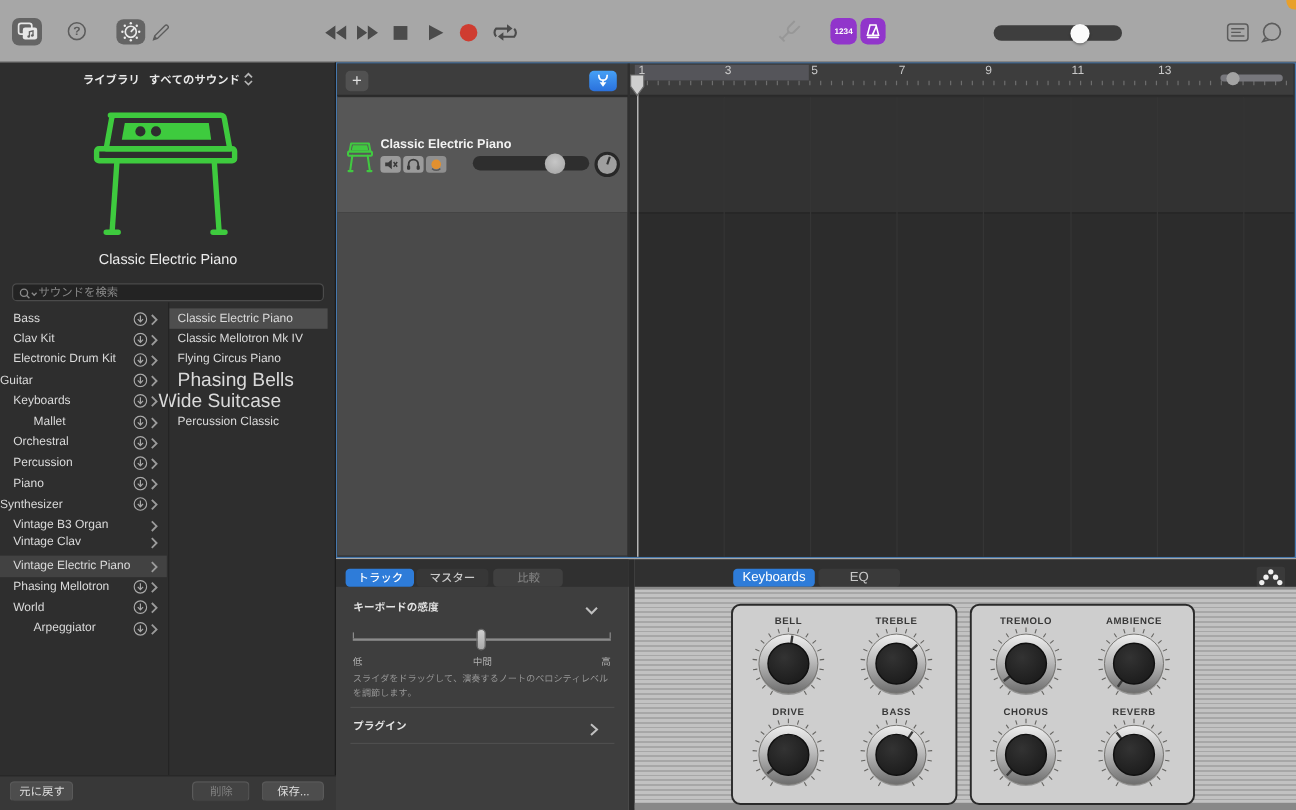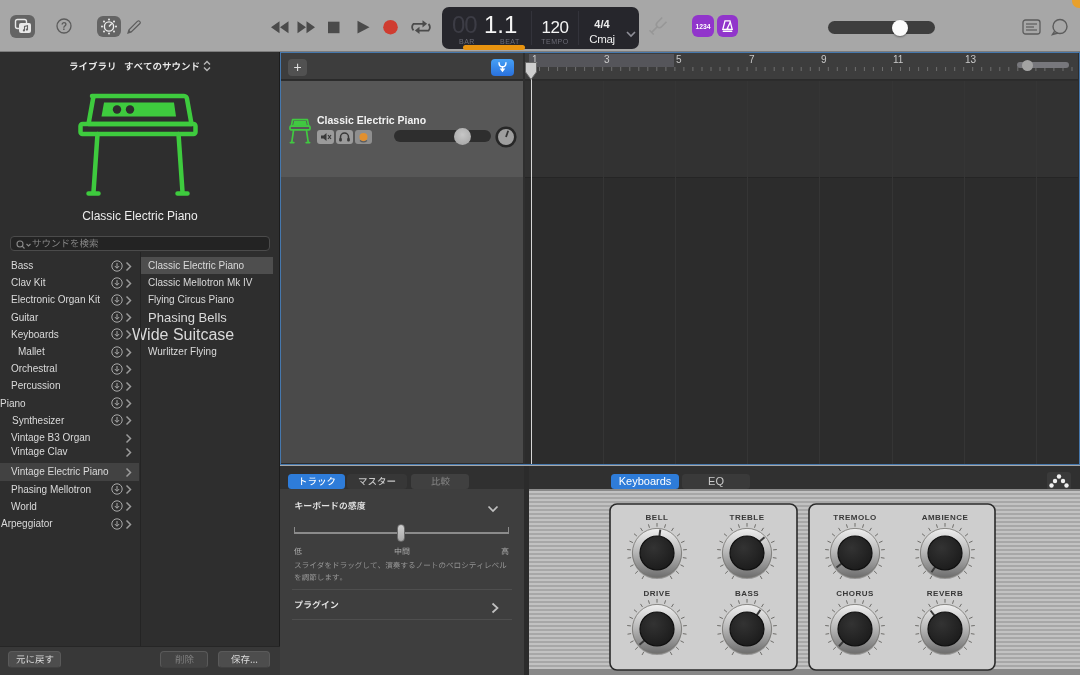--- a/index.html
+++ b/index.html
@@ -49,36 +49,20 @@
 </g>
         <g fill="none" stroke="#4b4b4b" stroke-width="1.8">
 <path d="M147.5 13.4 a4.6 4.6 0 0 1 0 -6.6 h10.5"></path>
 <path d="M162.5 7.0 a4.6 4.6 0 0 1 0 6.6 h-10.5"></path>
 </g>
         <g fill="#4b4b4b">
 <path d="M156.5 3.2 l4.6 3.6 l-4.6 3.6 Z"></path>
 <path d="M153.5 9.8 l-4.6 3.6 l4.6 3.6 Z"></path>
 </g>
       </svg>
-<div class="abs" style="left:442px;top:7px;width:197px;height:42px;border-radius:7px;background:#26262c">
-<div class="abs" style="left:89px;top:4px;width:1px;height:34px;background:#33333b"></div>
-<div class="abs" style="left:136px;top:4px;width:1px;height:34px;background:#33333b"></div>
-<div class="abs" style="left:10px;top:4px;font-size:24px;color:#3c3c45;letter-spacing:-1px">00</div>
-<div class="abs" style="left:42px;top:4px;font-size:24px;color:#f4f4f4">1.1</div>
-<div class="abs" style="left:17px;top:31px;font-size:7px;color:#6b6b75;letter-spacing:.5px">BAR</div>
-<div class="abs" style="left:58px;top:31px;font-size:7px;color:#6b6b75;letter-spacing:.5px">BEAT</div>
-<div class="abs" style="left:90px;top:11px;width:46px;text-align:center;font-size:17px;letter-spacing:-0.5px;color:#f4f4f4">120</div>
-<div class="abs" style="left:90px;top:31px;width:46px;text-align:center;font-size:7px;color:#6b6b75;letter-spacing:.5px">TEMPO</div>
-<div class="abs" style="left:137px;top:11px;width:46px;text-align:center;font-size:11px;font-weight:bold;color:#ededed">4/4</div>
-<div class="abs" style="left:137px;top:25.5px;width:46px;text-align:center;font-size:11.5px;letter-spacing:-0.3px;color:#ededed">Cmaj</div>
-<svg class="abs" style="left:183px;top:23px" width="12" height="8" viewBox="0 0 12 8">
-          <path d="M2 2 L6 6 L10 2" fill="none" stroke="#8f8f98" stroke-width="1.6"></path>
-        </svg>
-<div class="abs" style="left:21px;top:37.5px;width:62px;height:5px;border-radius:2.5px;background:#e8930f"></div>
-</div>
 <svg class="abs" style="left:645px;top:13px;opacity:.55" width="26" height="26" viewBox="0 0 26 26">
 <g transform="rotate(45 13 13)" stroke="#8a8a8a" stroke-width="1.6" fill="none">
 <path d="M10 4 v7 a3 3 0 0 0 6 0 V4"></path>
           <line x1="13" y1="14" x2="13" y2="22"></line>
           <line x1="10" y1="22" x2="16" y2="22"></line>
         </g>
       </svg>
 <div class="abs" style="left:692px;top:15px;width:22px;height:22px;border-radius:6px;background:#9135cb;color:#fff;
 font-size:6.8px;font-weight:bold;text-align:center;line-height:23px;letter-spacing:0px">1234</div>
 <div class="abs" style="left:716.5px;top:15px;width:21px;height:22px;border-radius:6px;background:#9135cb">
@@ -147,63 +131,63 @@
 <path d="M6 3 v5 M3.8 6 L6 8.3 L8.2 6" fill="none" stroke="#a9a9a9" stroke-width="1"></path>
       </svg><svg width="7" height="11" viewBox="0 0 7 11" style="position:absolute;right:7px;top:3.5px">
 <path d="M1.5 1.5 L5.5 5.5 L1.5 9.5" fill="none" stroke="#9b9b9b" stroke-width="1.5"></path>
       </svg></div>
 <div class="abs" style="left:0;top:274.2px;width:139px;height:17.2px;color:#dadada;font-size:10px;line-height:17.2px"><span style="margin-left:11px">Clav Kit</span><svg width="12" height="12" viewBox="0 0 12 12" style="position:absolute;right:16px;top:2.5px">
 <circle cx="6" cy="6" r="5.2" fill="none" stroke="#a9a9a9" stroke-width="1"></circle>
 <path d="M6 3 v5 M3.8 6 L6 8.3 L8.2 6" fill="none" stroke="#a9a9a9" stroke-width="1"></path>
       </svg><svg width="7" height="11" viewBox="0 0 7 11" style="position:absolute;right:7px;top:3.5px">
 <path d="M1.5 1.5 L5.5 5.5 L1.5 9.5" fill="none" stroke="#9b9b9b" stroke-width="1.5"></path>
       </svg></div>
-<div class="abs" style="left:0;top:291.4px;width:139px;height:17.2px;color:#dadada;font-size:10px;line-height:17.2px"><span style="margin-left:11px">Electronic Organ Kit</span><svg width="12" height="12" viewBox="0 0 12 12" style="position:absolute;right:16px;top:2.5px">
-<circle cx="6" cy="6" r="5.2" fill="none" stroke="#a9a9a9" stroke-width="1"></circle>
-<path d="M6 3 v5 M3.8 6 L6 8.3 L8.2 6" fill="none" stroke="#a9a9a9" stroke-width="1"></path>
-      </svg><svg width="7" height="11" viewBox="0 0 7 11" style="position:absolute;right:7px;top:3.5px">
-<path d="M1.5 1.5 L5.5 5.5 L1.5 9.5" fill="none" stroke="#9b9b9b" stroke-width="1.5"></path>
-      </svg></div>
-<div class="abs" style="left:0;top:308.6px;width:139px;height:17.2px;color:#dadada;font-size:10px;line-height:17.2px"><span style="margin-left:11px">Guitar</span><svg width="12" height="12" viewBox="0 0 12 12" style="position:absolute;right:16px;top:2.5px">
+<div class="abs" style="left:0;top:291.4px;width:139px;height:17.2px;color:#dadada;font-size:10px;line-height:17.2px"><span style="margin-left:11px">Electronic Drum Kit</span><svg width="12" height="12" viewBox="0 0 12 12" style="position:absolute;right:16px;top:2.5px">
+<circle cx="6" cy="6" r="5.2" fill="none" stroke="#a9a9a9" stroke-width="1"></circle>
+<path d="M6 3 v5 M3.8 6 L6 8.3 L8.2 6" fill="none" stroke="#a9a9a9" stroke-width="1"></path>
+      </svg><svg width="7" height="11" viewBox="0 0 7 11" style="position:absolute;right:7px;top:3.5px">
+<path d="M1.5 1.5 L5.5 5.5 L1.5 9.5" fill="none" stroke="#9b9b9b" stroke-width="1.5"></path>
+      </svg></div>
+<div class="abs" style="left:0;top:308.6px;width:139px;height:17.2px;color:#dadada;font-size:10px;line-height:17.2px"><span style="">Guitar</span><svg width="12" height="12" viewBox="0 0 12 12" style="position:absolute;right:16px;top:2.5px">
 <circle cx="6" cy="6" r="5.2" fill="none" stroke="#a9a9a9" stroke-width="1"></circle>
 <path d="M6 3 v5 M3.8 6 L6 8.3 L8.2 6" fill="none" stroke="#a9a9a9" stroke-width="1"></path>
       </svg><svg width="7" height="11" viewBox="0 0 7 11" style="position:absolute;right:7px;top:3.5px">
 <path d="M1.5 1.5 L5.5 5.5 L1.5 9.5" fill="none" stroke="#9b9b9b" stroke-width="1.5"></path>
       </svg></div>
 <div class="abs" style="left:0;top:325.8px;width:139px;height:17.2px;color:#dadada;font-size:10px;line-height:17.2px"><span style="margin-left:11px">Keyboards</span><svg width="12" height="12" viewBox="0 0 12 12" style="position:absolute;right:16px;top:2.5px">
 <circle cx="6" cy="6" r="5.2" fill="none" stroke="#a9a9a9" stroke-width="1"></circle>
 <path d="M6 3 v5 M3.8 6 L6 8.3 L8.2 6" fill="none" stroke="#a9a9a9" stroke-width="1"></path>
       </svg><svg width="7" height="11" viewBox="0 0 7 11" style="position:absolute;right:7px;top:3.5px">
 <path d="M1.5 1.5 L5.5 5.5 L1.5 9.5" fill="none" stroke="#9b9b9b" stroke-width="1.5"></path>
       </svg></div>
-<div class="abs" style="left:0;top:343.0px;width:139px;height:17.2px;color:#dadada;font-size:10px;line-height:17.2px"><span style="margin-left:18px">Mallet</span><svg width="12" height="12" viewBox="0 0 12 12" style="position:absolute;right:16px;top:2.5px">
+<div class="abs" style="left:0;top:343.0px;width:139px;height:17.2px;color:#dadada;font-size:10px;line-height:17.2px"><span style="margin-left:28px">Mallet</span><svg width="12" height="12" viewBox="0 0 12 12" style="position:absolute;right:16px;top:2.5px">
 <circle cx="6" cy="6" r="5.2" fill="none" stroke="#a9a9a9" stroke-width="1"></circle>
 <path d="M6 3 v5 M3.8 6 L6 8.3 L8.2 6" fill="none" stroke="#a9a9a9" stroke-width="1"></path>
       </svg><svg width="7" height="11" viewBox="0 0 7 11" style="position:absolute;right:7px;top:3.5px">
 <path d="M1.5 1.5 L5.5 5.5 L1.5 9.5" fill="none" stroke="#9b9b9b" stroke-width="1.5"></path>
       </svg></div>
 <div class="abs" style="left:0;top:360.2px;width:139px;height:17.2px;color:#dadada;font-size:10px;line-height:17.2px"><span style="margin-left:11px">Orchestral</span><svg width="12" height="12" viewBox="0 0 12 12" style="position:absolute;right:16px;top:2.5px">
 <circle cx="6" cy="6" r="5.2" fill="none" stroke="#a9a9a9" stroke-width="1"></circle>
 <path d="M6 3 v5 M3.8 6 L6 8.3 L8.2 6" fill="none" stroke="#a9a9a9" stroke-width="1"></path>
       </svg><svg width="7" height="11" viewBox="0 0 7 11" style="position:absolute;right:7px;top:3.5px">
 <path d="M1.5 1.5 L5.5 5.5 L1.5 9.5" fill="none" stroke="#9b9b9b" stroke-width="1.5"></path>
       </svg></div>
 <div class="abs" style="left:0;top:377.4px;width:139px;height:17.2px;color:#dadada;font-size:10px;line-height:17.2px"><span style="margin-left:11px">Percussion</span><svg width="12" height="12" viewBox="0 0 12 12" style="position:absolute;right:16px;top:2.5px">
 <circle cx="6" cy="6" r="5.2" fill="none" stroke="#a9a9a9" stroke-width="1"></circle>
 <path d="M6 3 v5 M3.8 6 L6 8.3 L8.2 6" fill="none" stroke="#a9a9a9" stroke-width="1"></path>
       </svg><svg width="7" height="11" viewBox="0 0 7 11" style="position:absolute;right:7px;top:3.5px">
 <path d="M1.5 1.5 L5.5 5.5 L1.5 9.5" fill="none" stroke="#9b9b9b" stroke-width="1.5"></path>
       </svg></div>
-<div class="abs" style="left:0;top:394.6px;width:139px;height:17.2px;color:#dadada;font-size:10px;line-height:17.2px"><span style="">Piano</span><svg width="12" height="12" viewBox="0 0 12 12" style="position:absolute;right:16px;top:2.5px">
-<circle cx="6" cy="6" r="5.2" fill="none" stroke="#a9a9a9" stroke-width="1"></circle>
-<path d="M6 3 v5 M3.8 6 L6 8.3 L8.2 6" fill="none" stroke="#a9a9a9" stroke-width="1"></path>
-      </svg><svg width="7" height="11" viewBox="0 0 7 11" style="position:absolute;right:7px;top:3.5px">
-<path d="M1.5 1.5 L5.5 5.5 L1.5 9.5" fill="none" stroke="#9b9b9b" stroke-width="1.5"></path>
-      </svg></div>
-<div class="abs" style="left:0;top:411.8px;width:139px;height:17.2px;color:#dadada;font-size:10px;line-height:17.2px"><span style="margin-left:12px">Synthesizer</span><svg width="12" height="12" viewBox="0 0 12 12" style="position:absolute;right:16px;top:2.5px">
+<div class="abs" style="left:0;top:394.6px;width:139px;height:17.2px;color:#dadada;font-size:10px;line-height:17.2px"><span style="margin-left:11px">Piano</span><svg width="12" height="12" viewBox="0 0 12 12" style="position:absolute;right:16px;top:2.5px">
+<circle cx="6" cy="6" r="5.2" fill="none" stroke="#a9a9a9" stroke-width="1"></circle>
+<path d="M6 3 v5 M3.8 6 L6 8.3 L8.2 6" fill="none" stroke="#a9a9a9" stroke-width="1"></path>
+      </svg><svg width="7" height="11" viewBox="0 0 7 11" style="position:absolute;right:7px;top:3.5px">
+<path d="M1.5 1.5 L5.5 5.5 L1.5 9.5" fill="none" stroke="#9b9b9b" stroke-width="1.5"></path>
+      </svg></div>
+<div class="abs" style="left:0;top:411.8px;width:139px;height:17.2px;color:#dadada;font-size:10px;line-height:17.2px"><span style="margin-left:0">Synthesizer</span><svg width="12" height="12" viewBox="0 0 12 12" style="position:absolute;right:16px;top:2.5px">
 <circle cx="6" cy="6" r="5.2" fill="none" stroke="#a9a9a9" stroke-width="1"></circle>
 <path d="M6 3 v5 M3.8 6 L6 8.3 L8.2 6" fill="none" stroke="#a9a9a9" stroke-width="1"></path>
       </svg><svg width="7" height="11" viewBox="0 0 7 11" style="position:absolute;right:7px;top:3.5px">
 <path d="M1.5 1.5 L5.5 5.5 L1.5 9.5" fill="none" stroke="#9b9b9b" stroke-width="1.5"></path>
       </svg></div>
 <div class="abs" style="left:0;top:429.0px;width:139px;height:17.2px;color:#dadada;font-size:10px;line-height:17.2px"><span style="margin-left:11px">Vintage B3 Organ</span><svg width="7" height="11" viewBox="0 0 7 11" style="position:absolute;right:7px;top:3.5px">
 <path d="M1.5 1.5 L5.5 5.5 L1.5 9.5" fill="none" stroke="#9b9b9b" stroke-width="1.5"></path>
       </svg></div>
 <div class="abs" style="left:0;top:443px;width:139px;height:17.2px;color:#dadada;font-size:10px;line-height:17.2px"><span style="margin-left:11px">Vintage Clav</span><svg width="7" height="11" viewBox="0 0 7 11" style="position:absolute;right:7px;top:3.5px">
 <path d="M1.5 1.5 L5.5 5.5 L1.5 9.5" fill="none" stroke="#9b9b9b" stroke-width="1.5"></path>
@@ -216,32 +200,32 @@
 <path d="M6 3 v5 M3.8 6 L6 8.3 L8.2 6" fill="none" stroke="#a9a9a9" stroke-width="1"></path>
       </svg><svg width="7" height="11" viewBox="0 0 7 11" style="position:absolute;right:7px;top:3.5px">
 <path d="M1.5 1.5 L5.5 5.5 L1.5 9.5" fill="none" stroke="#9b9b9b" stroke-width="1.5"></path>
       </svg></div>
 <div class="abs" style="left:0;top:497.8px;width:139px;height:17.2px;color:#dadada;font-size:10px;line-height:17.2px"><span style="margin-left:11px">World</span><svg width="12" height="12" viewBox="0 0 12 12" style="position:absolute;right:16px;top:2.5px">
 <circle cx="6" cy="6" r="5.2" fill="none" stroke="#a9a9a9" stroke-width="1"></circle>
 <path d="M6 3 v5 M3.8 6 L6 8.3 L8.2 6" fill="none" stroke="#a9a9a9" stroke-width="1"></path>
       </svg><svg width="7" height="11" viewBox="0 0 7 11" style="position:absolute;right:7px;top:3.5px">
 <path d="M1.5 1.5 L5.5 5.5 L1.5 9.5" fill="none" stroke="#9b9b9b" stroke-width="1.5"></path>
       </svg></div>
-<div class="abs" style="left:0;top:515.0px;width:139px;height:17.2px;color:#dadada;font-size:10px;line-height:17.2px"><span style="margin-left:1px">Arpeggiator</span><svg width="12" height="12" viewBox="0 0 12 12" style="position:absolute;right:16px;top:2.5px">
+<div class="abs" style="left:0;top:515.0px;width:139px;height:17.2px;color:#dadada;font-size:10px;line-height:17.2px"><span style="margin-left:28px">Arpeggiator</span><svg width="12" height="12" viewBox="0 0 12 12" style="position:absolute;right:16px;top:2.5px">
 <circle cx="6" cy="6" r="5.2" fill="none" stroke="#a9a9a9" stroke-width="1"></circle>
 <path d="M6 3 v5 M3.8 6 L6 8.3 L8.2 6" fill="none" stroke="#a9a9a9" stroke-width="1"></path>
       </svg><svg width="7" height="11" viewBox="0 0 7 11" style="position:absolute;right:7px;top:3.5px">
 <path d="M1.5 1.5 L5.5 5.5 L1.5 9.5" fill="none" stroke="#9b9b9b" stroke-width="1.5"></path>
       </svg></div>
 <div class="abs" style="left:141px;top:257.0px;width:132px;height:17.2px;background:#4e4e4e;color:#dadada;font-size:10px;line-height:17.2px"><span style="margin-left:7px">Classic Electric Piano</span></div>
 <div class="abs" style="left:141px;top:274.2px;width:132px;height:17.2px;color:#dadada;font-size:10px;line-height:17.2px"><span style="margin-left:7px">Classic Mellotron Mk IV</span></div>
 <div class="abs" style="left:141px;top:291.4px;width:132px;height:17.2px;color:#dadada;font-size:10px;line-height:17.2px"><span style="margin-left:7px">Flying Circus Piano</span></div>
-<div class="abs" style="left:141px;top:308.6px;width:132px;height:17.2px;color:#dadada;font-size:13px;line-height:17.2px"><span style="margin-left:7px">Phasing Bells</span></div>
+<div class="abs" style="left:141px;top:308.6px;width:132px;height:17.2px;color:#dadada;font-size:16px;line-height:17.2px"><span style="margin-left:7px">Phasing Bells</span></div>
 <div class="abs" style="left:125px;top:325.8px;width:132px;height:17.2px;color:#dadada;font-size:16px;line-height:17.2px"><span style="margin-left:7px">Wide Suitcase</span></div>
-<div class="abs" style="left:141px;top:343.0px;width:132px;height:17.2px;color:#dadada;font-size:10px;line-height:17.2px"><span style="margin-left:7px">Wurlitzer Flying</span></div>
+<div class="abs" style="left:141px;top:343.0px;width:132px;height:17.2px;color:#dadada;font-size:10px;line-height:17.2px"><span style="margin-left:7px">Percussion Classic</span></div>
 <div class="abs" style="left:139.5px;top:252px;width:1px;height:394px;background:#242424"></div>
 <div class="abs" style="left:0;top:646px;width:280px;height:29px;background:#383838;border-top:1px solid #262626"></div>
 <div class="abs" style="left:8px;top:651px;width:53px;height:17px;border-radius:4px;background:#4d4d4d;border:1px solid #5a5a5a;border-bottom-color:#404040;display:flex;align-items:center;justify-content:center">
       <svg width="38" height="11" viewBox="0 -8.6 38 10.6" style="display:block;">
         <path fill="#e2e2e2" d="M1.4 -7.2V-6.6H8.1V-7.2ZM0.6 -4.6V-3.9H3.0C2.8 -2.1 2.5 -0.6 0.5 0.2C0.6 0.3 0.8 0.6 0.9 0.7C3.1 -0.2 3.6 -1.8 3.7 -3.9H5.5V-0.5C5.5 0.4 5.8 0.6 6.6 0.6C6.8 0.6 7.8 0.6 8.0 0.6C8.8 0.6 9.0 0.1 9.1 -1.5C8.9 -1.5 8.6 -1.7 8.4 -1.8C8.4 -0.3 8.3 -0.1 7.9 -0.1C7.7 -0.1 6.9 -0.1 6.7 -0.1C6.3 -0.1 6.3 -0.1 6.3 -0.5V-3.9H8.9V-4.6Z M13.8 -6.4V-5.7C14.9 -5.5 16.7 -5.5 17.7 -5.7V-6.4C16.8 -6.3 14.9 -6.2 13.8 -6.4ZM14.2 -2.5 13.5 -2.6C13.4 -2.1 13.4 -1.8 13.4 -1.5C13.4 -0.6 14.1 -0.1 15.7 -0.1C16.6 -0.1 17.4 -0.2 18.0 -0.3L18.0 -1.1C17.3 -0.9 16.5 -0.8 15.7 -0.8C14.4 -0.8 14.1 -1.2 14.1 -1.7C14.1 -1.9 14.1 -2.2 14.2 -2.5ZM12.0 -7.1 11.2 -7.2C11.2 -7.0 11.1 -6.8 11.1 -6.5C11.0 -5.8 10.7 -4.1 10.7 -2.7C10.7 -1.5 10.8 -0.4 11.0 0.3L11.7 0.3C11.7 0.2 11.7 0.0 11.7 -0.1C11.7 -0.2 11.7 -0.4 11.7 -0.5C11.8 -0.9 12.2 -1.9 12.4 -2.6L12.0 -2.9C11.8 -2.5 11.6 -2.0 11.5 -1.5C11.4 -2.0 11.4 -2.4 11.4 -2.9C11.4 -3.9 11.7 -5.6 11.8 -6.5C11.9 -6.7 12.0 -7.0 12.0 -7.1Z M19.8 -7.4V-6.8H27.8V-7.4ZM20.4 -6.1V-4.2C20.4 -2.9 20.3 -1.1 19.3 0.2C19.5 0.3 19.8 0.5 19.9 0.6C20.5 -0.2 20.8 -1.1 21.0 -2.1H23.6C23.2 -0.9 22.5 -0.2 20.5 0.2C20.7 0.3 20.9 0.6 20.9 0.8C22.9 0.3 23.8 -0.5 24.2 -1.7C24.8 -0.3 26.0 0.4 27.7 0.8C27.8 0.6 28.0 0.3 28.2 0.1C26.4 -0.1 25.3 -0.8 24.7 -2.1H27.9V-2.7H24.5C24.5 -3.1 24.5 -3.5 24.6 -3.9H27.3V-6.1ZM23.7 -2.7H21.1C21.1 -3.1 21.1 -3.5 21.1 -3.9H23.8C23.8 -3.4 23.8 -3.1 23.7 -2.7ZM21.1 -5.5H26.6V-4.4H21.1Z M33.9 -3.5C34.0 -2.6 33.6 -2.2 33.1 -2.2C32.5 -2.2 32.1 -2.5 32.1 -3.1C32.1 -3.8 32.6 -4.1 33.1 -4.1C33.4 -4.1 33.7 -4.0 33.9 -3.5ZM29.4 -6.2 29.4 -5.5C30.6 -5.6 32.2 -5.6 33.7 -5.6L33.7 -4.7C33.5 -4.7 33.3 -4.8 33.1 -4.8C32.1 -4.8 31.4 -4.1 31.4 -3.1C31.4 -2.1 32.1 -1.5 32.9 -1.5C33.3 -1.5 33.5 -1.6 33.8 -1.8C33.4 -0.9 32.5 -0.4 31.2 -0.1L31.9 0.5C34.1 -0.2 34.7 -1.6 34.7 -2.9C34.7 -3.3 34.6 -3.8 34.4 -4.1L34.4 -5.6H34.5C35.9 -5.6 36.8 -5.6 37.3 -5.6L37.3 -6.3C36.9 -6.3 35.7 -6.3 34.5 -6.3H34.4L34.4 -6.9C34.4 -7.0 34.4 -7.4 34.5 -7.5H33.6C33.6 -7.4 33.6 -7.2 33.6 -6.9L33.7 -6.3C32.3 -6.3 30.5 -6.2 29.4 -6.2Z"></path>
       </svg>
     </div>
 <div class="abs" style="left:160px;top:651px;width:48px;height:17px;border-radius:4px;background:#4d4d4d;border:1px solid #5a5a5a;border-bottom-color:#404040;display:flex;align-items:center;justify-content:center;background:#434343">
       <svg width="19" height="11" viewBox="0 -8.6 19 10.6" style="display:block;">
         <path fill="#828282" d="M5.8 -6.8V-1.6H6.5V-6.8ZM8.0 -7.8V-0.2C8.0 -0.0 7.9 0.0 7.7 0.1C7.6 0.1 7.0 0.1 6.3 0.0C6.4 0.2 6.5 0.6 6.5 0.8C7.4 0.8 8.0 0.8 8.3 0.6C8.6 0.5 8.7 0.3 8.7 -0.2V-7.8ZM0.6 -7.4C0.8 -6.8 1.1 -6.1 1.2 -5.6L1.9 -5.8C1.7 -6.3 1.4 -7.0 1.1 -7.6ZM4.5 -7.7C4.4 -7.1 4.0 -6.3 3.8 -5.8L4.4 -5.6C4.6 -6.1 5.0 -6.8 5.2 -7.5ZM0.8 -5.4V0.7H1.5V-1.5H4.1V-0.2C4.1 -0.0 4.1 0.0 3.9 0.0C3.8 0.0 3.3 0.0 2.9 0.0C2.9 0.2 3.0 0.5 3.1 0.7C3.8 0.7 4.2 0.7 4.5 0.6C4.7 0.4 4.8 0.2 4.8 -0.1V-5.4H3.2V-8.0H2.4V-5.4ZM4.1 -2.1H1.5V-3.1H4.1ZM4.1 -3.7H1.5V-4.7H4.1Z M15.6 -7.3C16.2 -6.4 17.3 -5.3 18.3 -4.7C18.4 -4.9 18.6 -5.2 18.7 -5.3C17.7 -5.9 16.6 -6.9 15.9 -8.0H15.3C14.8 -7.0 13.7 -5.9 12.6 -5.2C12.7 -5.1 12.9 -4.8 13.0 -4.7C14.1 -5.3 15.1 -6.4 15.6 -7.3ZM13.8 -2.3C13.5 -1.5 13.1 -0.8 12.5 -0.3C12.7 -0.2 12.9 0.0 13.1 0.2C13.6 -0.4 14.1 -1.3 14.4 -2.1ZM16.7 -2.0C17.2 -1.4 17.7 -0.5 18.0 0.1L18.6 -0.2C18.3 -0.8 17.7 -1.6 17.2 -2.3ZM13.2 -3.4V-2.8H15.3V-0.1C15.3 0.1 15.3 0.1 15.2 0.1C15.0 0.1 14.6 0.1 14.2 0.1C14.3 0.3 14.4 0.6 14.4 0.8C15.0 0.8 15.4 0.8 15.7 0.6C15.9 0.5 16.0 0.3 16.0 -0.0V-2.8H18.3V-3.4H16.0V-4.6H17.5V-5.2H13.8V-4.6H15.3V-3.4ZM10.3 -7.6V0.8H10.9V-6.9H12.2C12.0 -6.3 11.7 -5.4 11.4 -4.7C12.1 -4.0 12.3 -3.3 12.3 -2.8C12.3 -2.5 12.2 -2.3 12.1 -2.2C12.0 -2.1 11.9 -2.1 11.8 -2.1C11.6 -2.1 11.4 -2.1 11.2 -2.1C11.3 -1.9 11.4 -1.6 11.4 -1.5C11.6 -1.5 11.8 -1.5 12.0 -1.5C12.2 -1.5 12.4 -1.6 12.5 -1.7C12.8 -1.8 12.9 -2.2 12.9 -2.8C12.9 -3.3 12.7 -4.0 12.0 -4.8C12.4 -5.6 12.7 -6.5 13.0 -7.3L12.5 -7.6L12.4 -7.6Z"></path>

